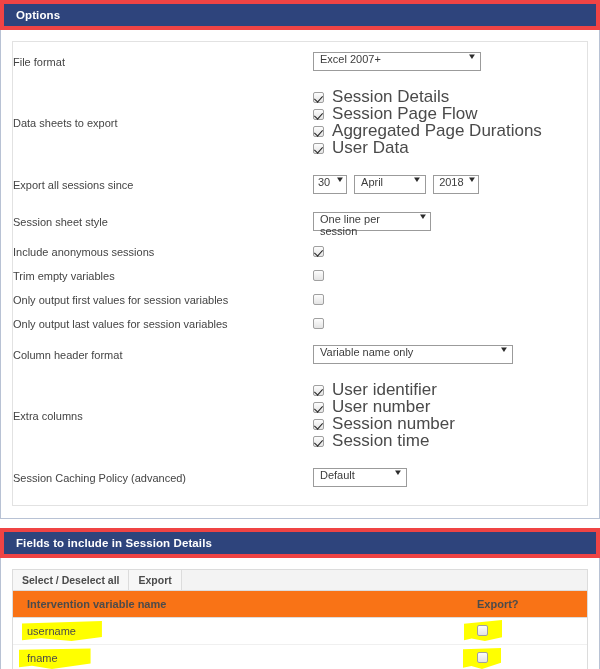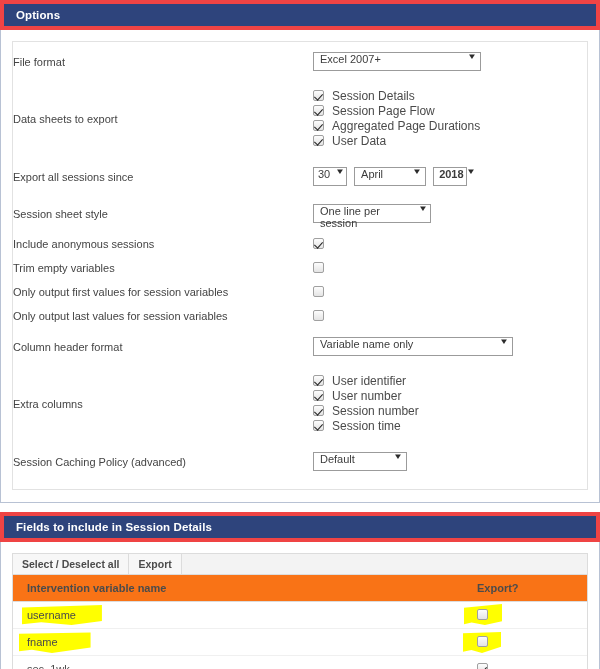--- a/index.html
+++ b/index.html
@@ -88,21 +88,21 @@
     font-size: 8px;
     line-height: 1;
     color: #2b2b2b;
     margin-left: 10px;
     transform: scaleX(1.25);
   }
   .sel.w-fileformat { width: 168px; }
   .sel.w-day { width: 34px; padding-right: 2px; padding-left: 4px; }
   .sel.w-day .caret { margin-left: 3px; }
   .sel.w-month { width: 72px; }
-  .sel.w-year { width: 34px; padding-right: 2px; padding-left: 5px; font-weight: bold; }
+  .sel.w-year { width: 46px; padding-right: 2px; padding-left: 5px; }
   .sel.w-year .caret { margin-left: 3px; }
   .sel.w-sheetstyle { width: 118px; padding-right: 3px; }
   .sel.w-sheetstyle .caret { margin-left: 5px; }
   .sel.w-colheader { width: 200px; }
   .sel.w-caching { width: 94px; }
   .date-group .sel { margin-right: 4px; }
   .date-group .sel:last-child { margin-right: 0; }
 
   
   .cb {
@@ -123,21 +123,21 @@
     top: 1px;
     width: 4px;
     height: 7px;
     border: solid #222222;
     border-width: 0 1.6px 1.6px 0;
     transform: rotate(42deg);
   }
   .cb-list { line-height: 15px; }
   .cb-row { white-space: nowrap; }
   .cb-row .cb { margin-right: 5px; }
-  .cb-row span.cbtext { font-size: 12px; color: #4a4a4a; }
+  .cb-row span.cbtext { font-size: 17px; color: #4a4a4a; }
 
   
   .grid-box {
     border: 1px solid #dcdcdc;
     background: #ffffff;
     box-sizing: border-box;
   }
   .tabbar {
     background: #f3f3f3;
     border-bottom: 1px solid #dcdcdc;

